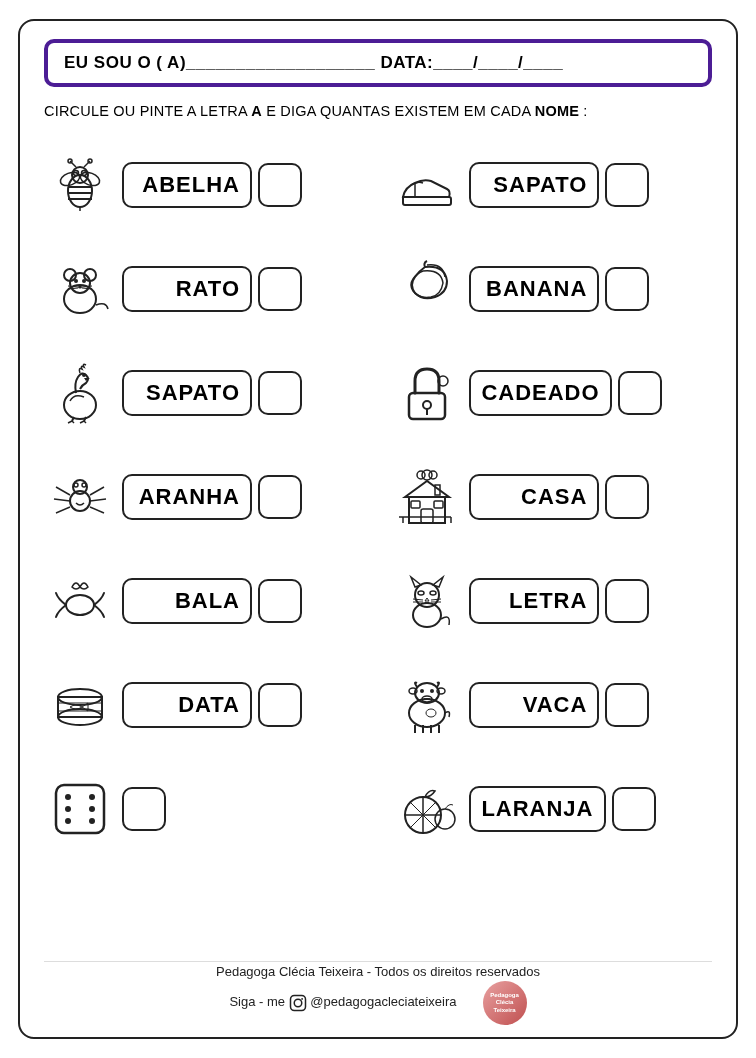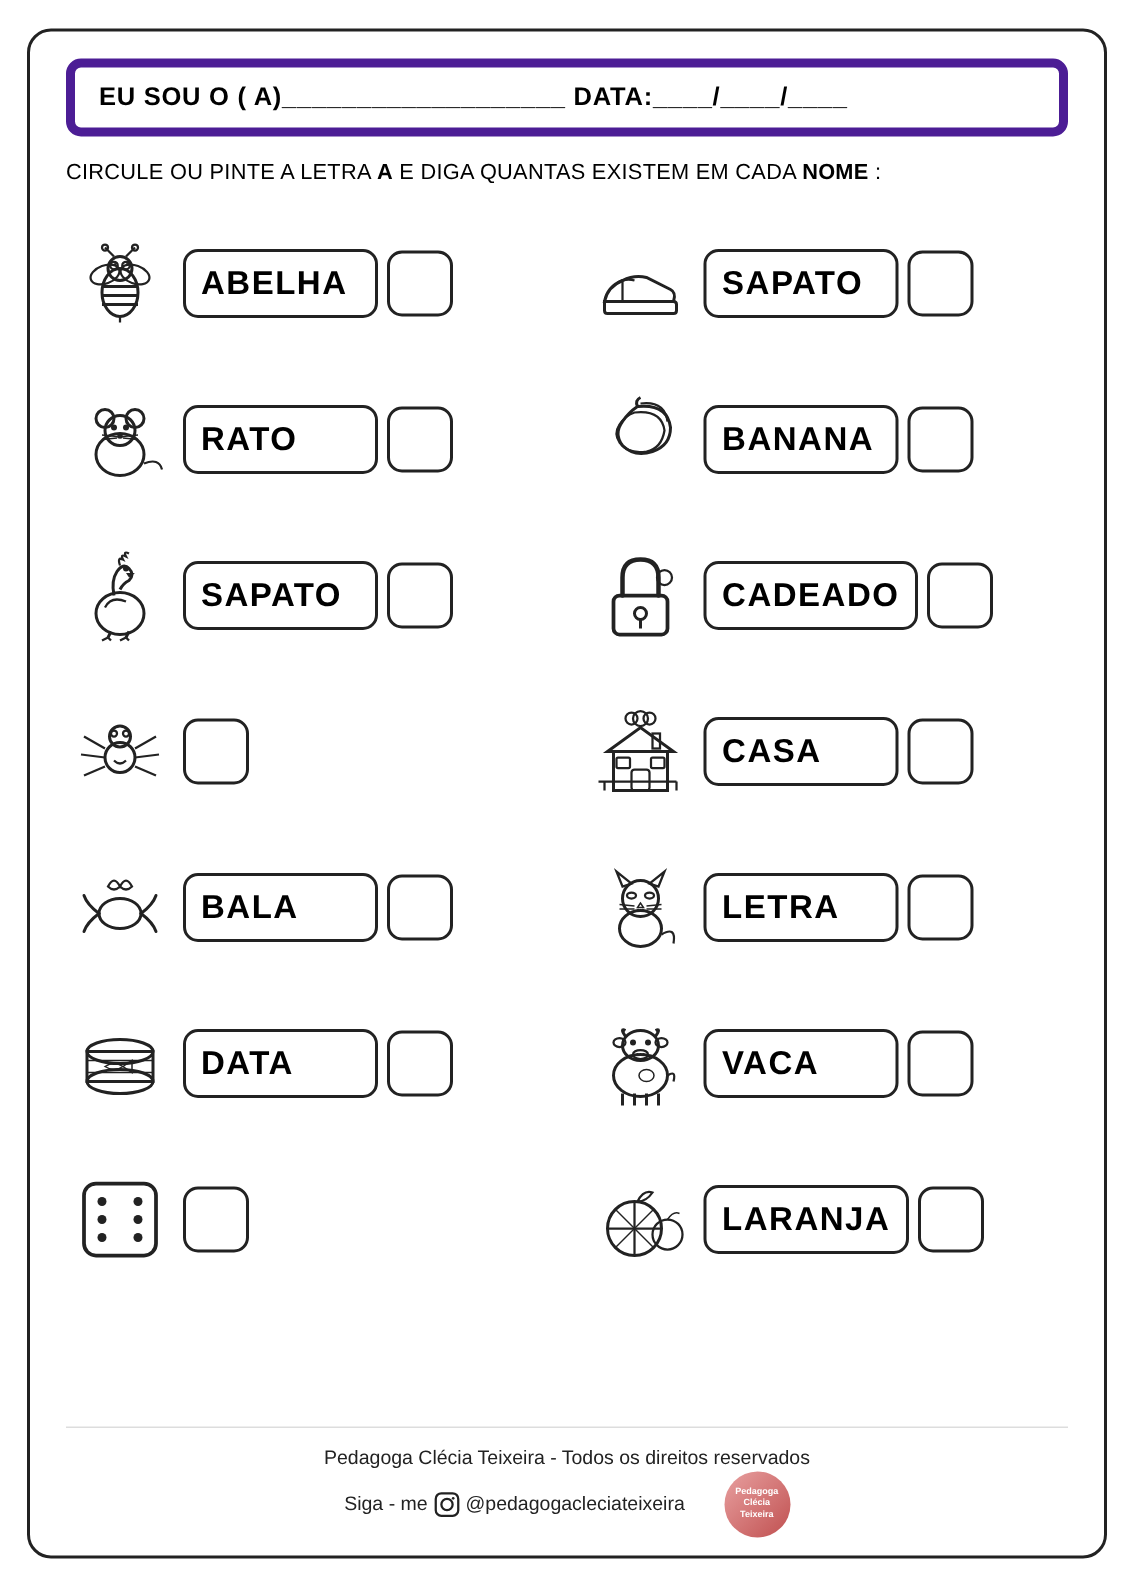--- a/index.html
+++ b/index.html
@@ -17,21 +17,21 @@
       min-height: 1020px;
       background: #fff;
       border: 2.5px solid #222;
       border-radius: 16px;
       padding: 18px 24px 12px 24px;
       display: flex;
       flex-direction: column;
       gap: 0;
     }
     .header-box {
-      border: 6px solid #4c1d95;
+      border: 4px solid #4c1d95;
       border-radius: 10px;
       padding: 10px 16px;
       font-size: 17px;
       font-weight: bold;
       letter-spacing: 0.5px;
       margin-bottom: 14px;
     }
     .instruction {
       font-size: 14.5px;
       margin-bottom: 12px;
@@ -73,37 +73,37 @@
       height: 64px;
     }
     .word-box {
       border: 2px solid #222;
       border-radius: 10px;
       padding: 8px 10px;
       font-size: 22px;
       font-weight: 900;
       letter-spacing: 1px;
       min-width: 130px;
-      text-align: left;
+      text-align: right;
       background: #fff;
     }
     .count-box {
       border: 2px solid #222;
       border-radius: 10px;
       width: 44px;
       height: 44px;
       flex-shrink: 0;
       background: #fff;
     }
     .footer {
       text-align: center;
       font-size: 13px;
       margin-top: 10px;
       border-top: 1px solid #ddd;
-      padding-top: 12px;
+      padding-top: 2px;
       color: #222;
       display: flex;
       flex-direction: column;
       align-items: center;
       gap: 2px;
     }
     .instagram-icon {
       width: 18px;
       height: 18px;
       display: inline-block;
@@ -295,20 +295,21 @@
             <line x1="22" y1="36" x2="6" y2="34" stroke="#222" stroke-width="1.5"></line>
             <line x1="22" y1="42" x2="8" y2="48" stroke="#222" stroke-width="1.5"></line>
 
             <line x1="42" y1="30" x2="56" y2="22" stroke="#222" stroke-width="1.5"></line>
             <line x1="42" y1="36" x2="58" y2="34" stroke="#222" stroke-width="1.5"></line>
             <line x1="42" y1="42" x2="56" y2="48" stroke="#222" stroke-width="1.5"></line>
 
             <path d="M28 38 Q32 42 36 38" fill="none" stroke="#222" stroke-width="1.5"></path>
           </svg>
         </div>
+        <div class="word-box">ARANHA</div>
         <div class="count-box"></div>
       </div>
       <div class="item-half">
         <div class="item-icon">
           <svg viewBox="0 0 64 64" fill="none" xmlns="http://www.w3.org/2000/svg">
 
             <circle cx="32" cy="10" r="5" fill="none" stroke="#222" stroke-width="1.5"></circle>
             <circle cx="38" cy="10" r="4" fill="none" stroke="#222" stroke-width="1.5"></circle>
             <circle cx="26" cy="10" r="4" fill="none" stroke="#222" stroke-width="1.5"></circle>
 

